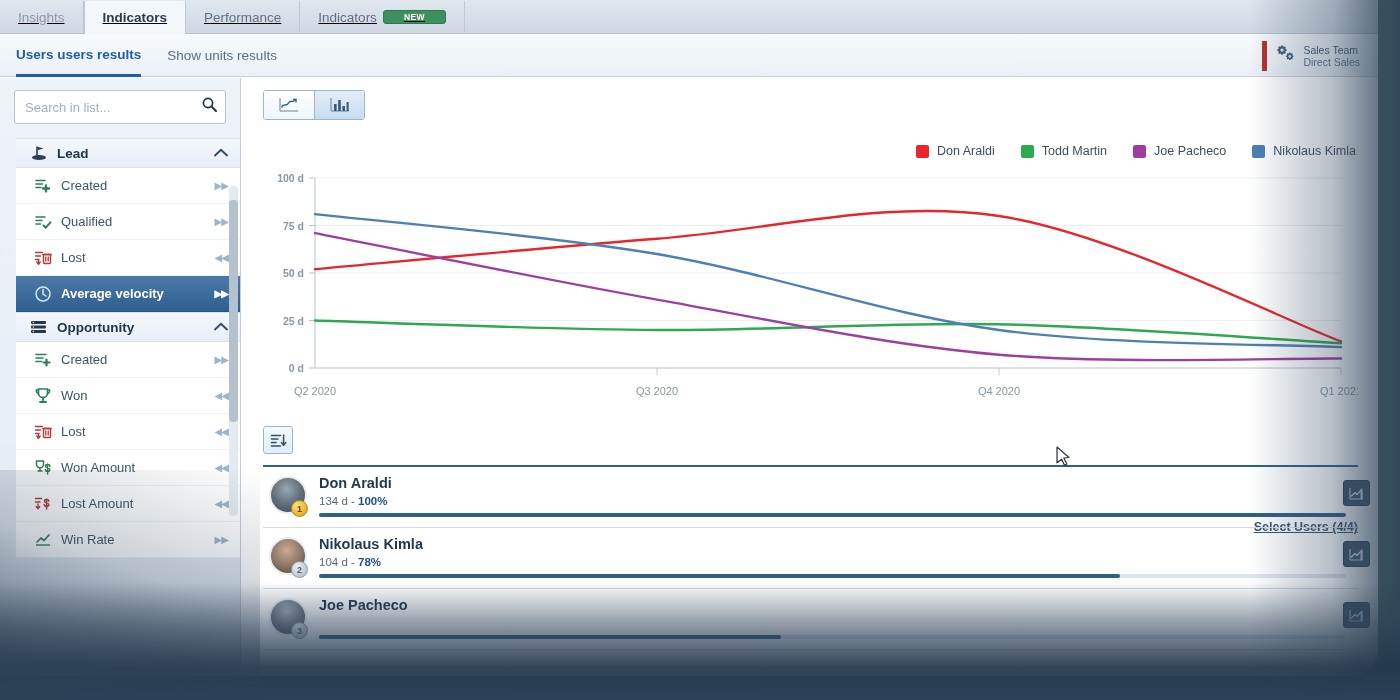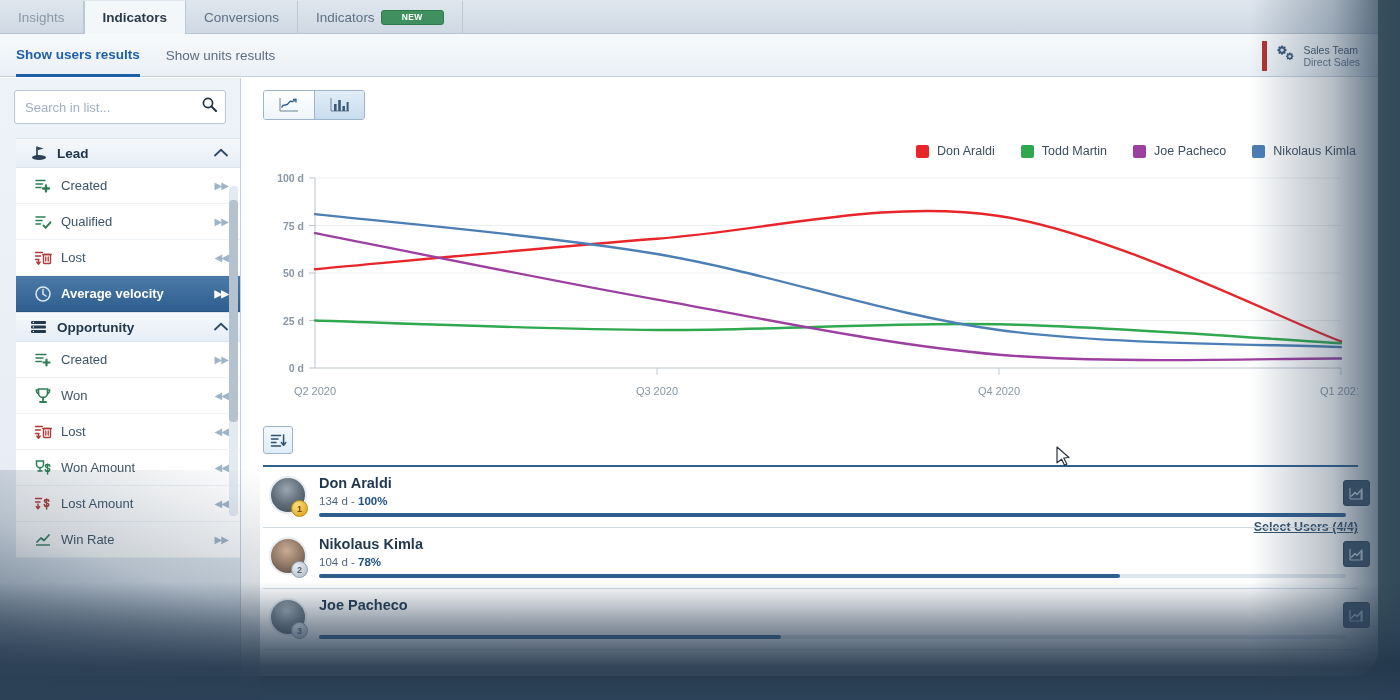--- a/index.html
+++ b/index.html
@@ -17,21 +17,21 @@
     background: #ffffff; overflow: hidden;
     border-radius: 0 0 26px 0;
   }
 
   
   .topbar {
     position: absolute; left: 0; top: 0; width: 1378px; height: 34px;
     background: linear-gradient(#dfe6ee, #cfd9e3);
     border-bottom: 1px solid #b8c4d0;
   }
-  .tabs { display: flex; height: 34px; align-items: flex-end; }
+  .tabs { display: flex; height: 34px; align-items: center; text-decoration: underline; }
   .tab {
     height: 33px; display: flex; align-items: center; gap: 6px;
     padding: 0 18px; font-size: 13.5px; color: #5d7084;
     border-right: 1px solid #bcc8d4; cursor: pointer;
     background: transparent;
   }
   .tab.active {
     background: #f4f7fa; color: #2a3b4d; font-weight: 600;
     border-left: 1px solid #bcc8d4;
   }
@@ -199,32 +199,32 @@
 
     <div class="topbar">
       <div class="tabs" id="top-tabs">
           <div class="tab">
             <span>Insights</span>
           </div>
           <div class="tab active">
             <span>Indicators</span>
           </div>
           <div class="tab">
-            <span>Conversions</span>
+            <span>Performance</span>
           </div>
           <div class="tab">
             <span>Indicators</span>
             <span class="newbadge">NEW</span>
           </div>
         </div>
     </div>
 
     <div class="subbar">
       <div class="subtabs" id="sub-tabs">
-          <div class="subtab active">Show users results</div>
+          <div class="subtab active">Users users results</div>
           <div class="subtab">Show units results</div>
         </div>
       <div class="teamchip">
         <span>
           <svg width="20" height="18" viewBox="0 0 20 18">
             <g fill="#3f5d7a">
               <path d="M7 1.5l.9.3.8-.6 1.1 1.1-.5.9.3.9 1 .2v1.6l-1 .2-.3.9.5.9-1.1 1.1-.8-.6-.9.3-.2 1H5.2l-.2-1-.9-.3-.8.6L2.2 7.9l.5-.9-.3-.9-1-.2V4.3l1-.2.3-.9-.5-.9L3.3 1.2l.8.6.9-.3.2-1h1.6z"></path>
               <circle cx="6" cy="5.1" r="1.7" fill="#e7eef5"></circle>
               <path d="M14.6 8.4l.7.2.6-.5.9.9-.4.7.2.7.8.2v1.3l-.8.2-.2.7.4.7-.9.9-.6-.5-.7.2-.2.8h-1.3l-.2-.8-.7-.2-.6.5-.9-.9.4-.7-.2-.7-.8-.2v-1.3l.8-.2.2-.7-.4-.7.9-.9.6.5.7-.2.2-.8h1.3z"></path>
               <circle cx="13.75" cy="11.45" r="1.35" fill="#e7eef5"></circle>

